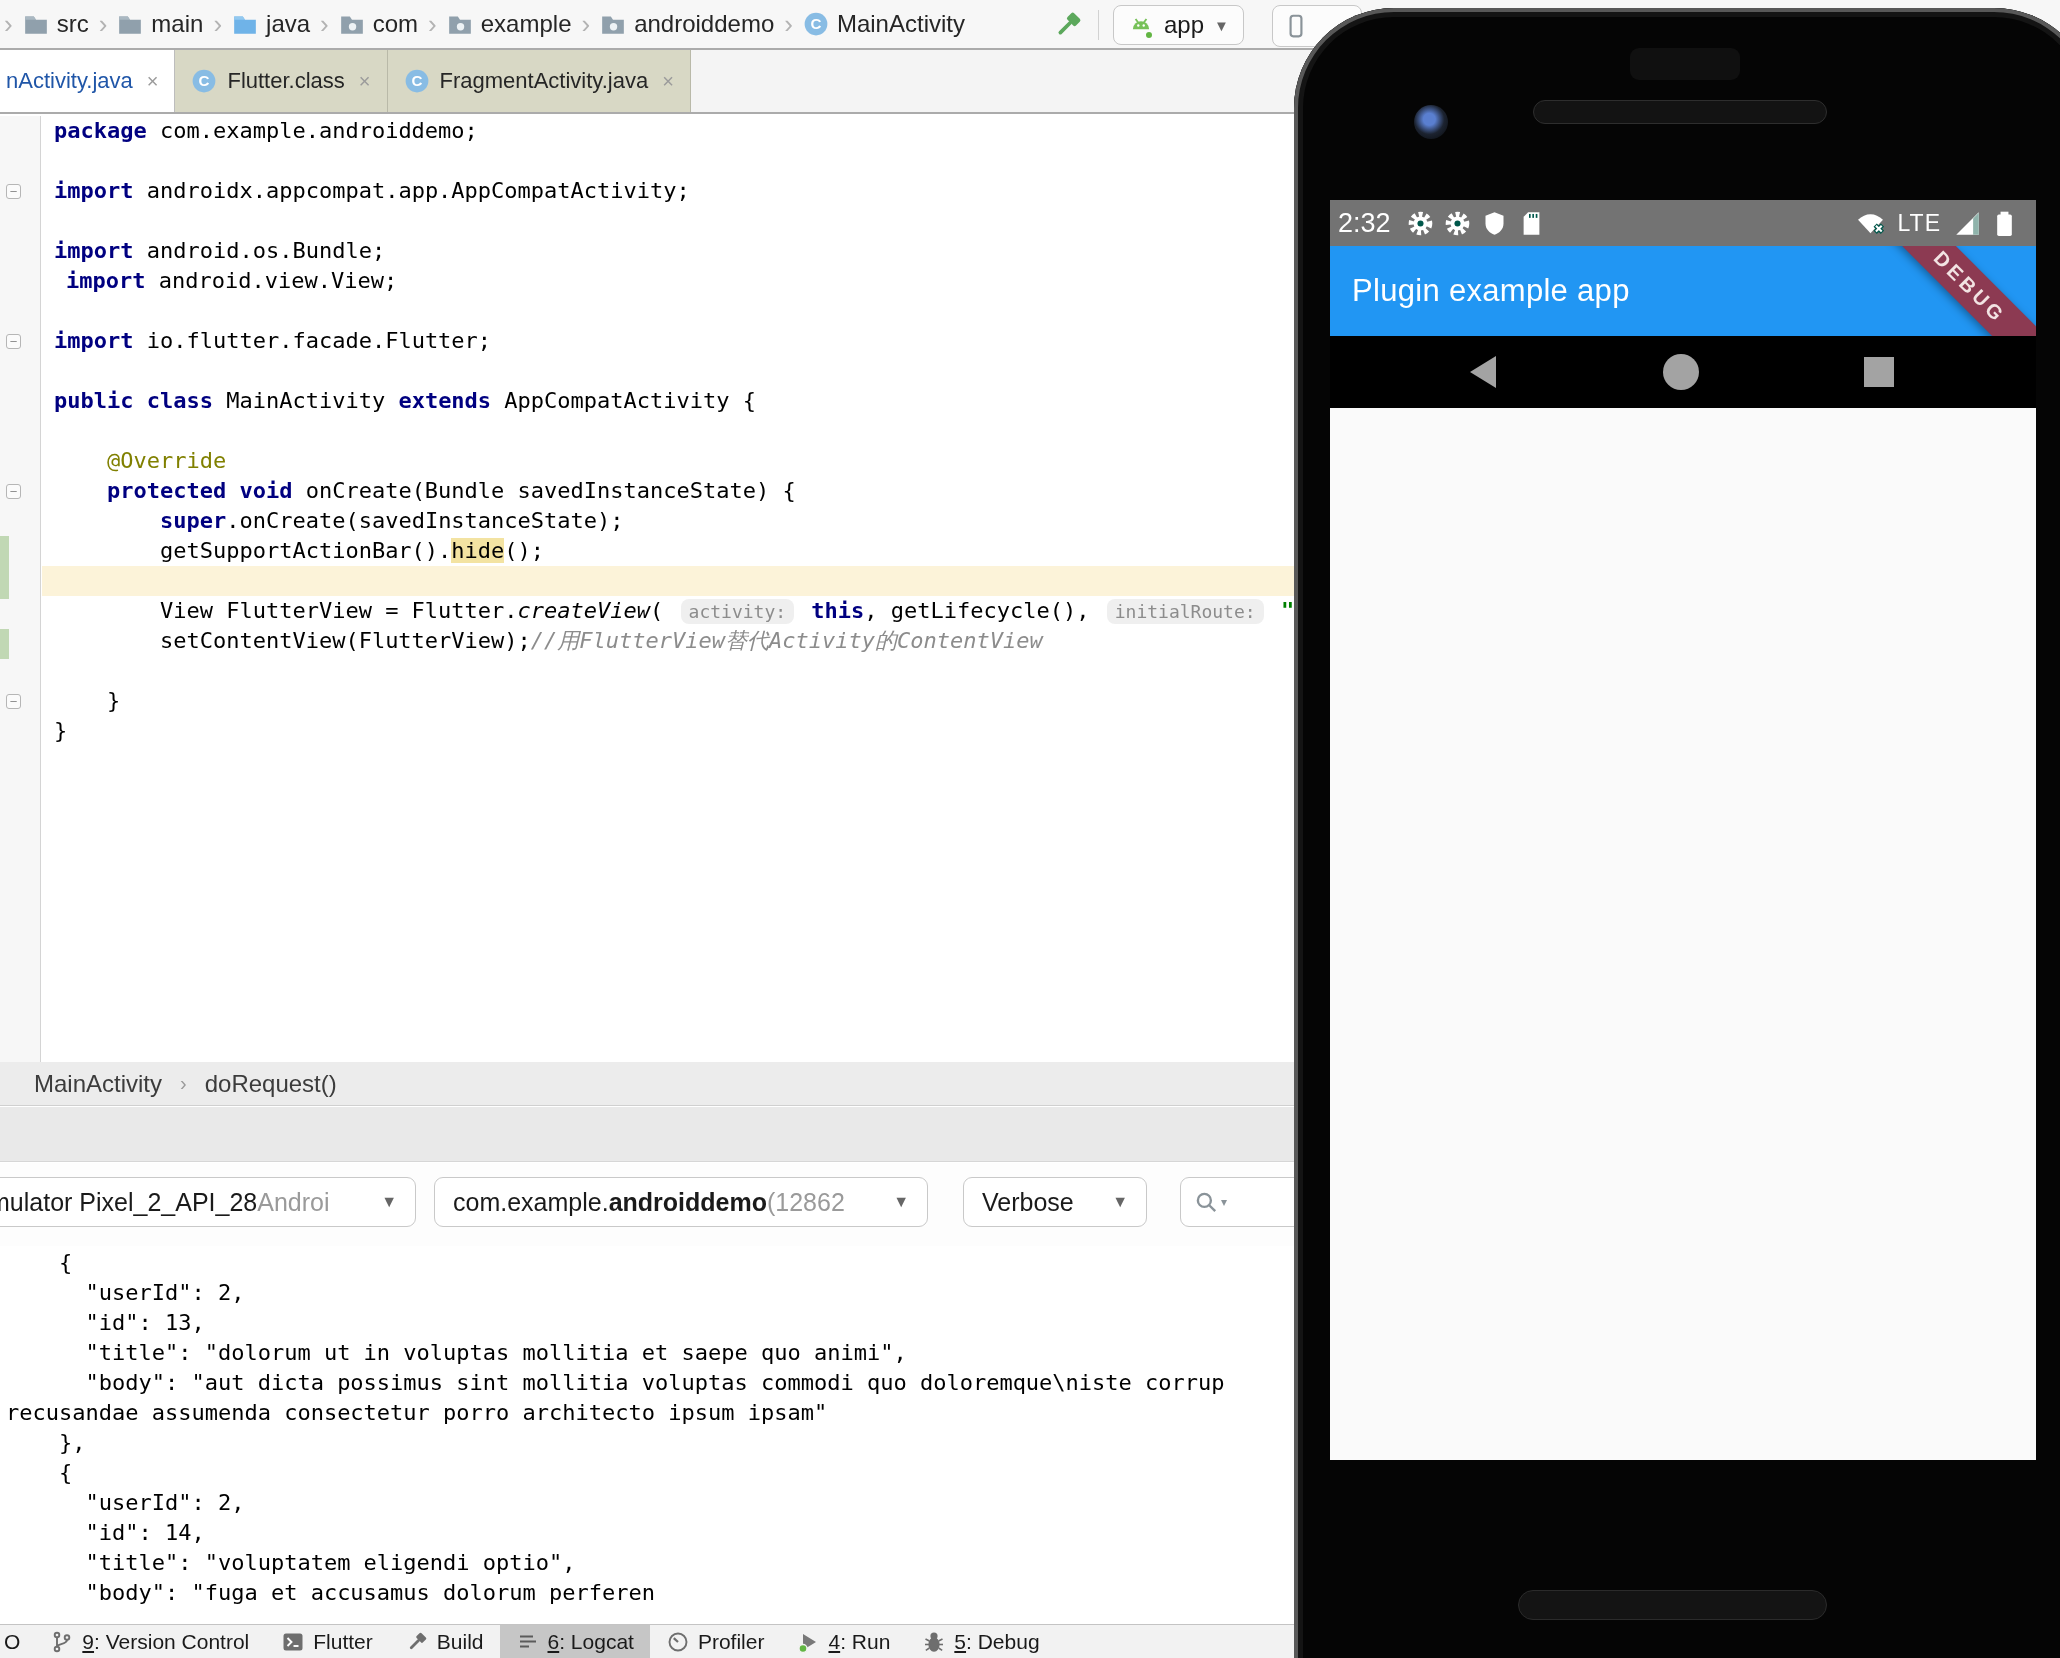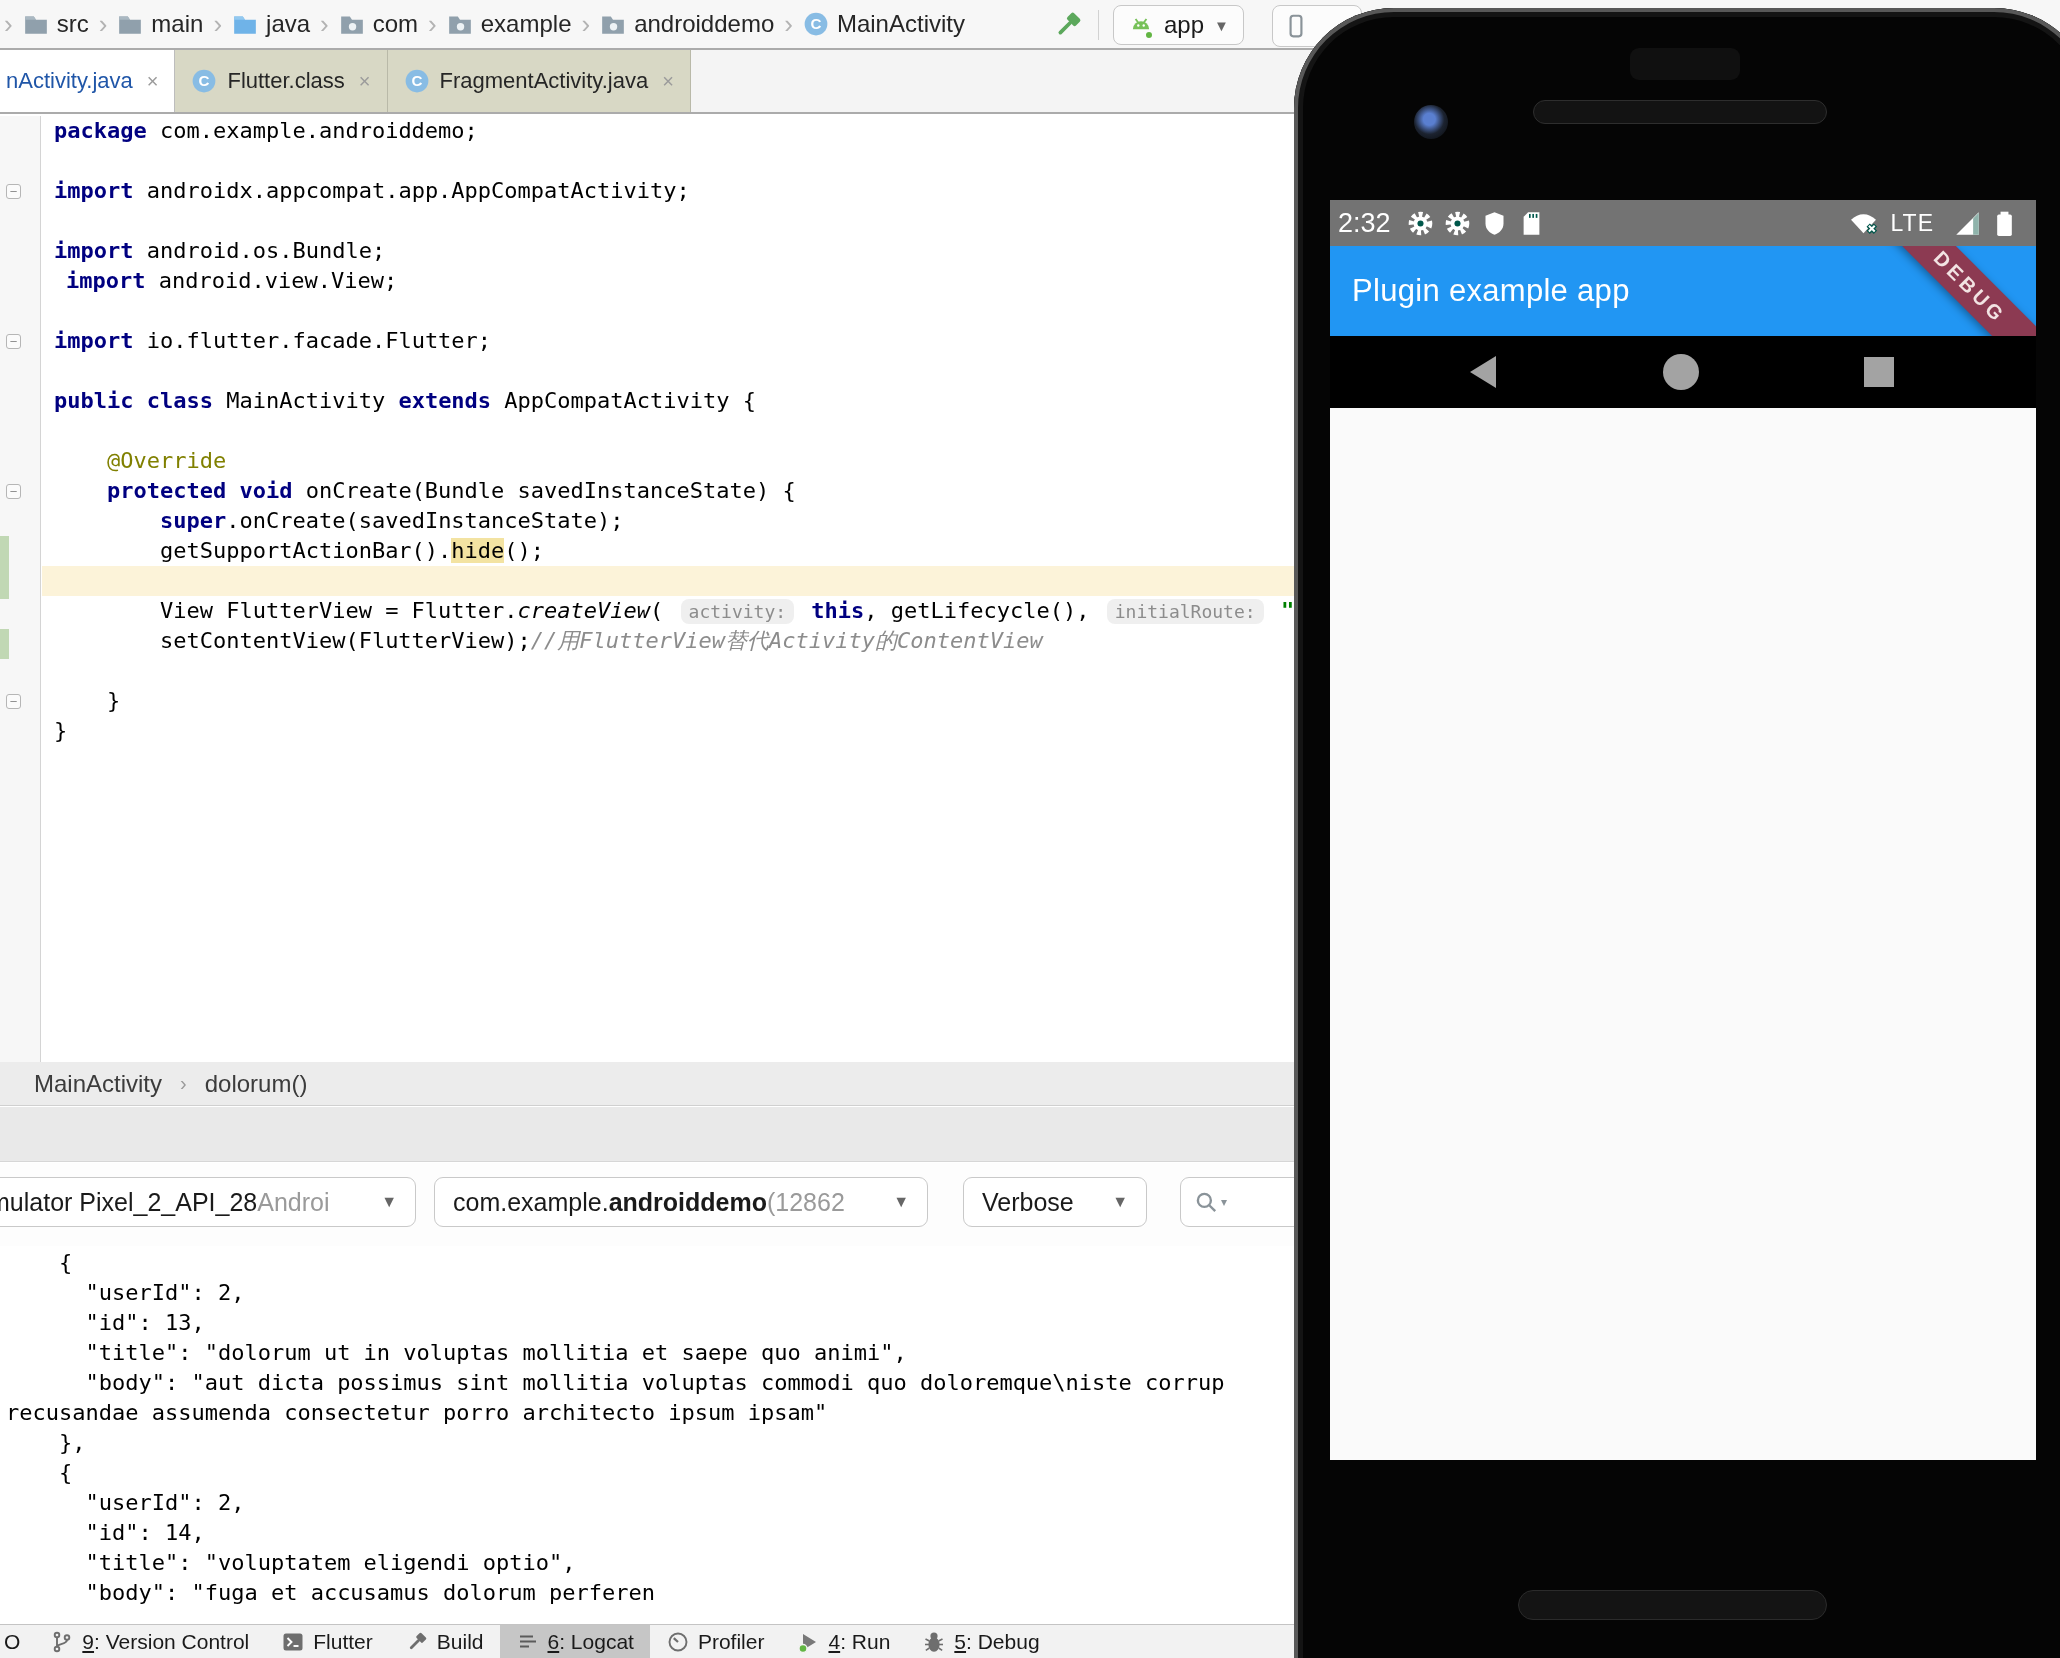--- a/index.html
+++ b/index.html
@@ -91,21 +91,21 @@
   .notch-shadow { position:absolute; left:336px; top:40px; width:110px; height:32px; border-radius:9px; background:#101010; }
   .bottom-spk { position:absolute; left:224px; top:1582px; width:309px; height:30px; border-radius:15px;
                 background:#141414; border:1px solid #2B2B2B; }
   .screen-area { position:absolute; left:36px; top:192px; width:706px; height:1260px; overflow:hidden;
                  display:flex; flex-direction:column; background:#FAFAFA; }
   .p-status { height:46px; background:#737373; display:flex; align-items:center; padding:0 8px; color:#fff; }
   .p-time { font-size:27px; margin-right:16px; }
   .p-ic { width:27px; height:27px; display:inline-flex; margin-right:10px; }
   .p-ic svg { width:100%; height:100%; }
   .p-right { margin-left:auto; display:flex; align-items:center; }
-  .p-lte { font-size:23px; margin:0 20px 0 4px; letter-spacing:1px; }
+  .p-lte { font-size:23px; margin:0 13px 0 4px; letter-spacing:1px; }
   .p-appbar { height:90px; background:#2196F3; position:relative; overflow:hidden; display:flex; align-items:center; }
   .p-title { color:#fff; font-size:31px; font-weight:500; padding-left:22px; letter-spacing:0.3px; }
   .banner { position:absolute; left:515px; top:22px; width:250px; height:38px; background:#8C3A52;
             transform:rotate(45deg); display:flex; align-items:center; justify-content:center;
             color:#F2E3E3; font-size:20px; font-weight:bold; letter-spacing:4px;
             box-shadow:0 3px 8px rgba(0,0,0,0.35); }
   .p-content { flex:1; position:relative; background:#FAFAFA; }
   .do-btn { position:absolute; left:264px; top:496px; width:173px; height:60px; background:#E0E0E0;
             border:none; border-radius:4px; font-size:25px; color:#212121; font-family:inherit;
             box-shadow:0 3px 5px rgba(0,0,0,0.25), 0 1px 2px rgba(0,0,0,0.2); }
@@ -285,21 +285,21 @@
         <div class="code-line" style="top: 510px;"><span>        setContentView(FlutterView);</span><span class="tk-cmt">//用FlutterView替代Activity的ContentView</span></div>
         <div class="code-line" style="top: 540px;"></div>
         <div class="code-line" style="top: 570px;"><span>    }</span></div>
         <div class="code-line" style="top: 600px;"><span>}</span></div>
       </div>
   </div>
 
   <div class="crumbs2">
     <span>MainActivity</span>
     <span class="sep">›</span>
-    <span>dolorum()</span>
+    <span>doRequest()</span>
   </div>
   <div class="band"></div>
 
   <div class="logbar">
     <div class="combo" style="left:-30px;width:446px">
       <span>mulator Pixel_2_API_28 </span>
       <span class="muted">Androi</span>
       <span class="caret">▼</span>
     </div>
     <div class="combo" style="left:434px;width:494px">

